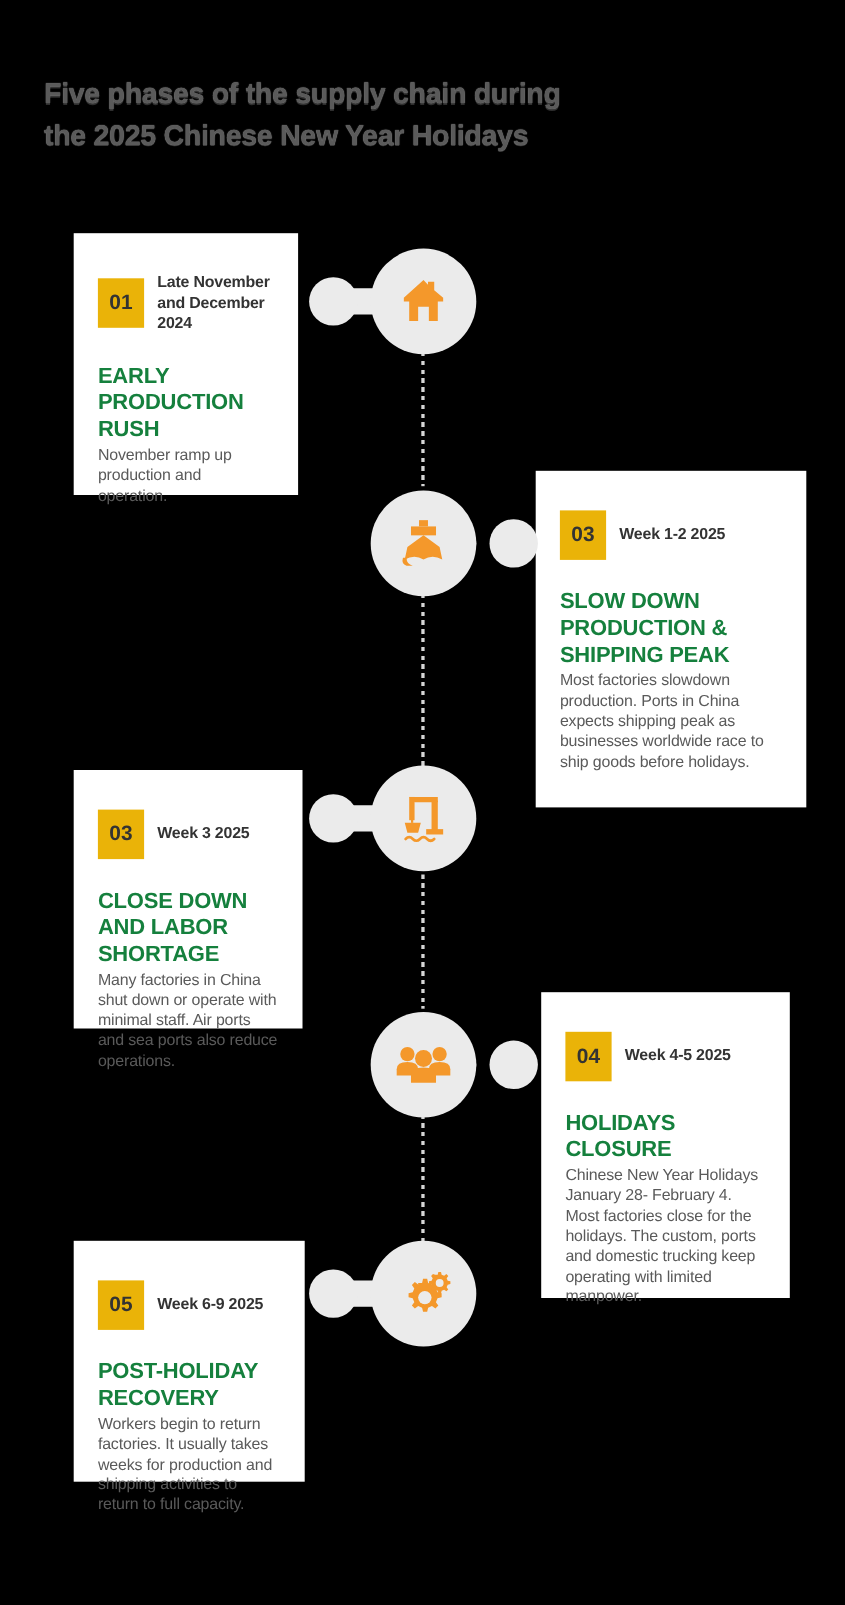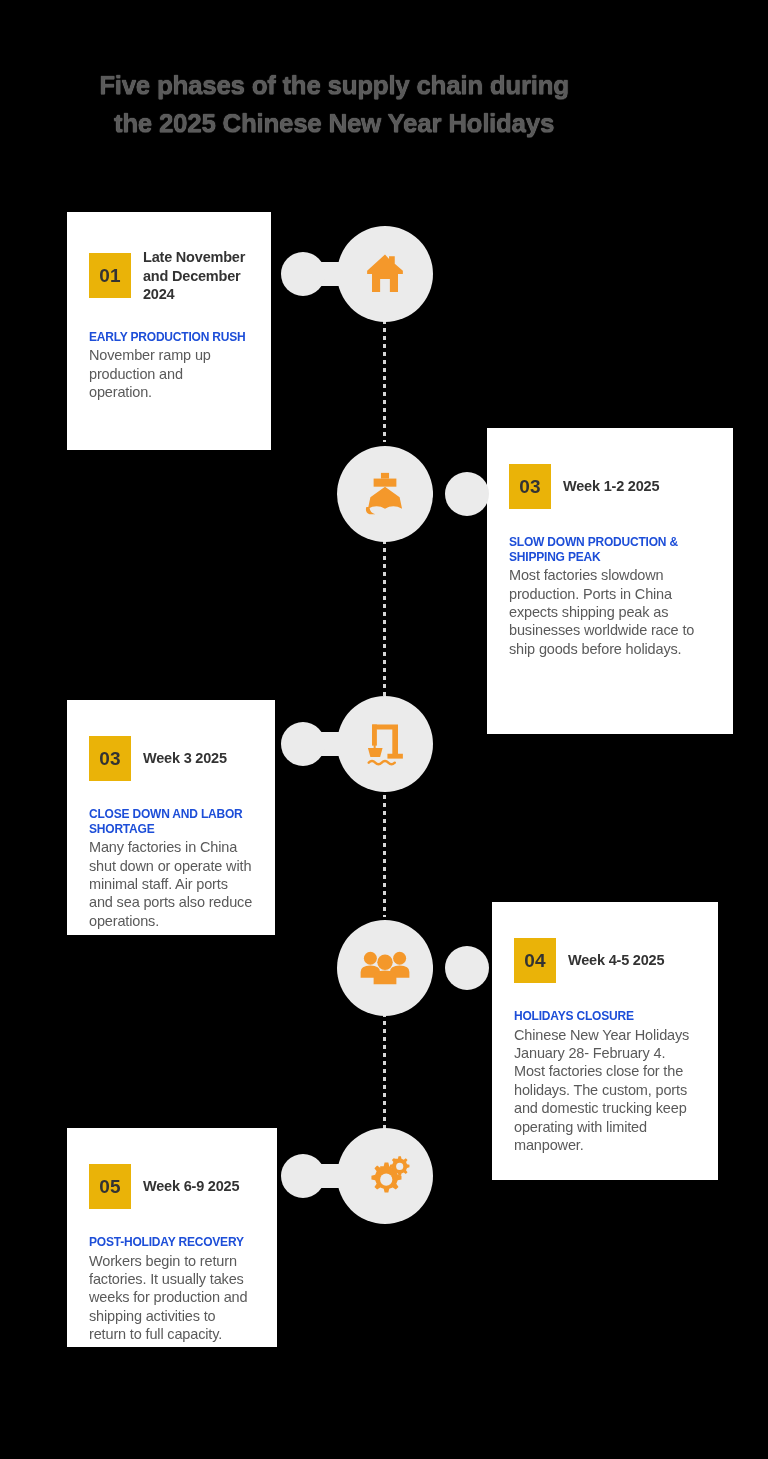--- a/index.html
+++ b/index.html
@@ -15,21 +15,20 @@
     font-family: "Liberation Sans", sans-serif;
     position: relative;
   }
 
   
   #infographic-title {
     position: absolute;
     left: 0;
     top: 66px;
     width: 668px;
-    text-align: center;
     font-size: 26px;
     font-weight: bold;
     line-height: 1.48;
     letter-spacing: -0.3px;
     color: #5a5a5a;
     text-shadow: 0 0 1px #9a9a9a, 0 1px 0 #2e2e2e;
     white-space: pre-line;
     padding: 0 40px;
   }
 
@@ -124,23 +123,23 @@
   .badge-period {
     font-size: 14.5px;
     font-weight: bold;
     color: #333333;
     line-height: 1.28;
     letter-spacing: -0.2px;
   }
 
   .card-title {
     margin-top: 26px;
-    font-size: 12px;
-    font-weight: bold;
-    color: #1d4ed8;
+    font-size: 20px;
+    font-weight: bold;
+    color: #15803d;
     line-height: 1.22;
     letter-spacing: -0.2px;
     text-transform: uppercase;
   }
   .card-body {
     margin-top: 2px;
     font-size: 14.5px;
     color: #5a5a5a;
     line-height: 1.27;
     letter-spacing: -0.15px;

